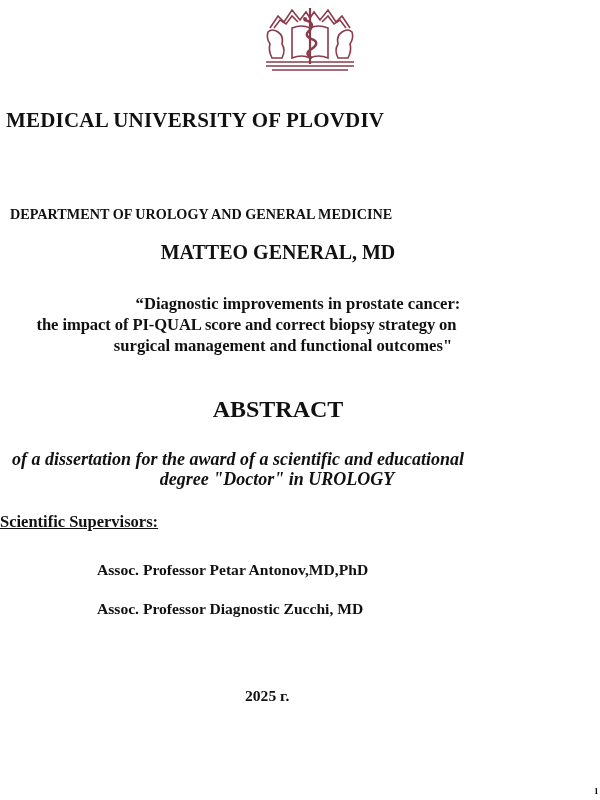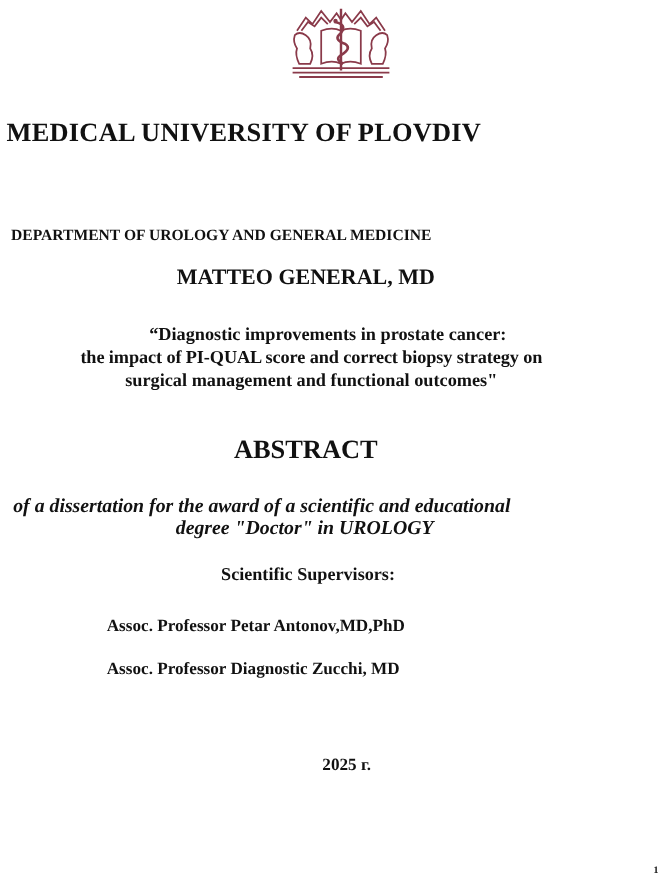--- a/index.html
+++ b/index.html
@@ -1,35 +1,35 @@
 <!DOCTYPE html>
 <html><head>
   <meta charset="utf-8">
   <style>
     html, body { margin: 0; padding: 0; background: #ffffff; }
     body { width: 600px; height: 800px; position: relative; overflow: hidden;
            font-family: "Liberation Serif", "DejaVu Serif", serif; color: #111; }
     .abs { position: absolute; white-space: nowrap; font-weight: bold; }
     #logo { position: absolute; left: 262px; top: 2px; width: 96px; height: 72px; }
-    #uni { left: 6px; top: 108px; font-size: 24px; letter-spacing: 0.2px; }
+    #uni { left: 6px; top: 108px; font-size: 21px; letter-spacing: 0.2px; }
     #dept { left: 10px; top: 177px; font-size: 14.2px; margin-top: 29px; }
     #author { top: 241px; font-size: 20px; left: 0; width: 556px; text-align: center; }
     .title { font-size: 16.6px; line-height: 21px; }
     #t1 { top: 293px; left: 0; width: 596px; text-align: center; }
-    #t2 { top: 314px; left: 0; width: 493px; text-align: right; letter-spacing: -0.1px; }
+    #t2 { top: 314px; left: 0; width: 493px; text-align: center; letter-spacing: -0.1px; }
     #t3 { top: 335px; left: 0; width: 566px; text-align: center; }
     #abstract { top: 396px; left: 0; width: 556px; text-align: center; font-size: 24px; }
     .desc { font-size: 18px; font-style: italic; }
     #d1 { top: 449px; left: 12px; }
     #d2 { top: 469px; left: 0; width: 554px; text-align: center; }
-    #sup { top: 512px; left: 0; width: 560px; text-align: center; font-size: 16.5px; }
+    #sup { top: 512px; left: 0; width: 560px; text-align: left; font-size: 16.5px; text-decoration: underline; }
     .sv { font-size: 15.6px; }
     #s1 { top: 561px; left: 97px; }
     #s2 { top: 600px; left: 97px; }
-    #year { top: 687px; left: 245px; font-size: 15.6px; margin-left: 48px; }
+    #year { top: 687px; left: 245px; font-size: 15.6px; }
     #pagenum { top: 786px; left: 594px; font-size: 9px; }
   </style>
 </head>
 <body>
 
 <div id="logo">
   <svg width="96" height="72" viewBox="0 0 96 72">
     <g fill="none" stroke="#8a3a4a" stroke-width="1.6">
 
       <polyline points="8,26 16,14 22,20 30,8 38,18 44,10 48,16 52,10 58,18 66,8 74,20 80,14 88,26"></polyline>

